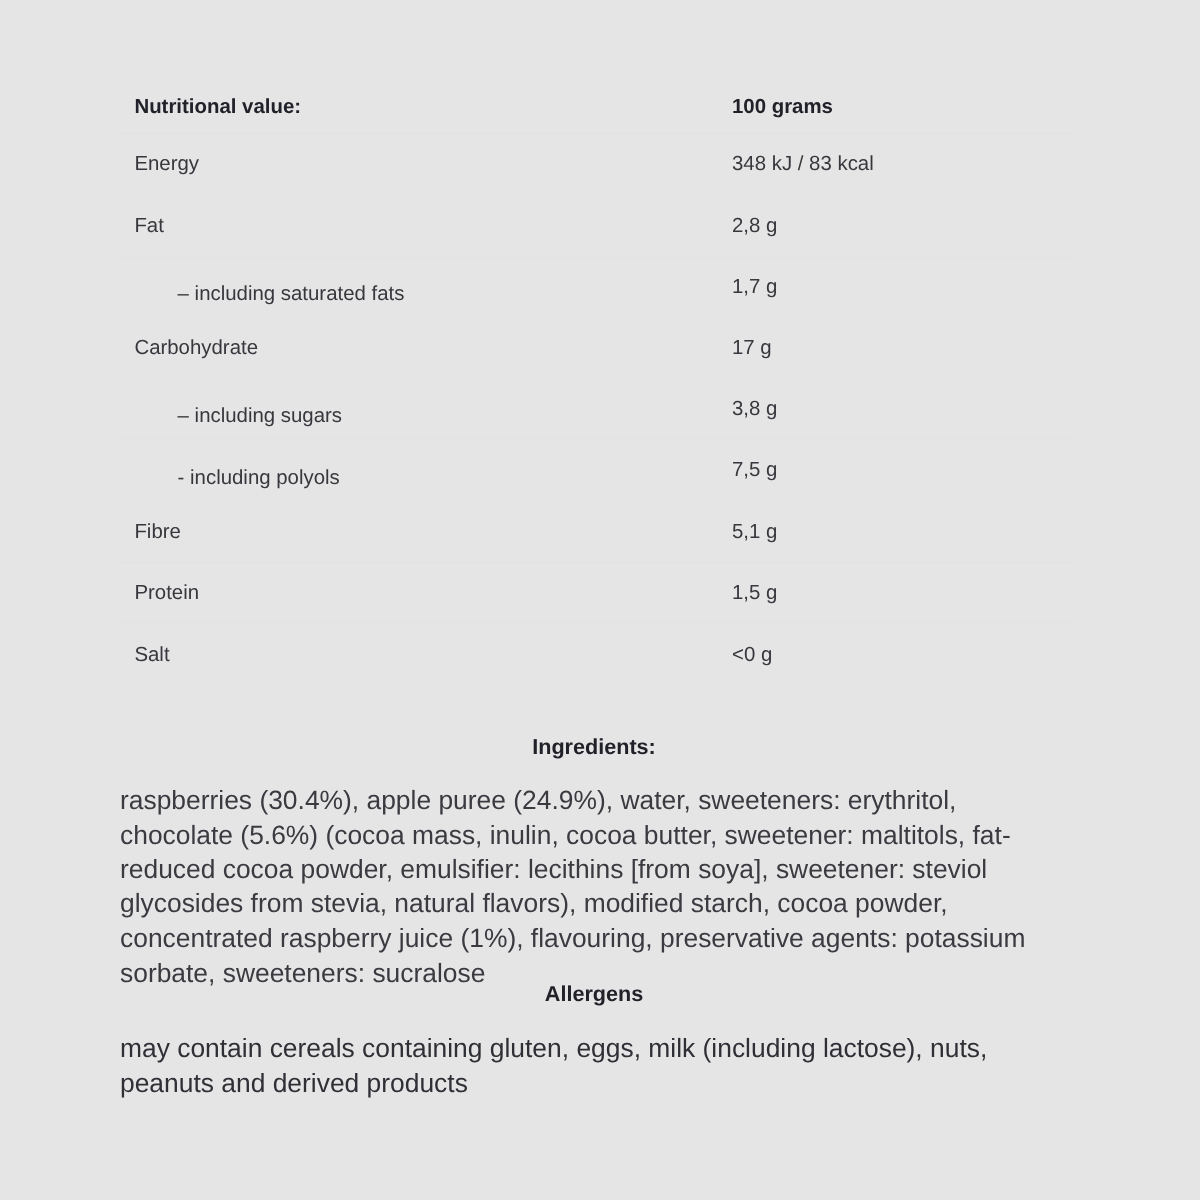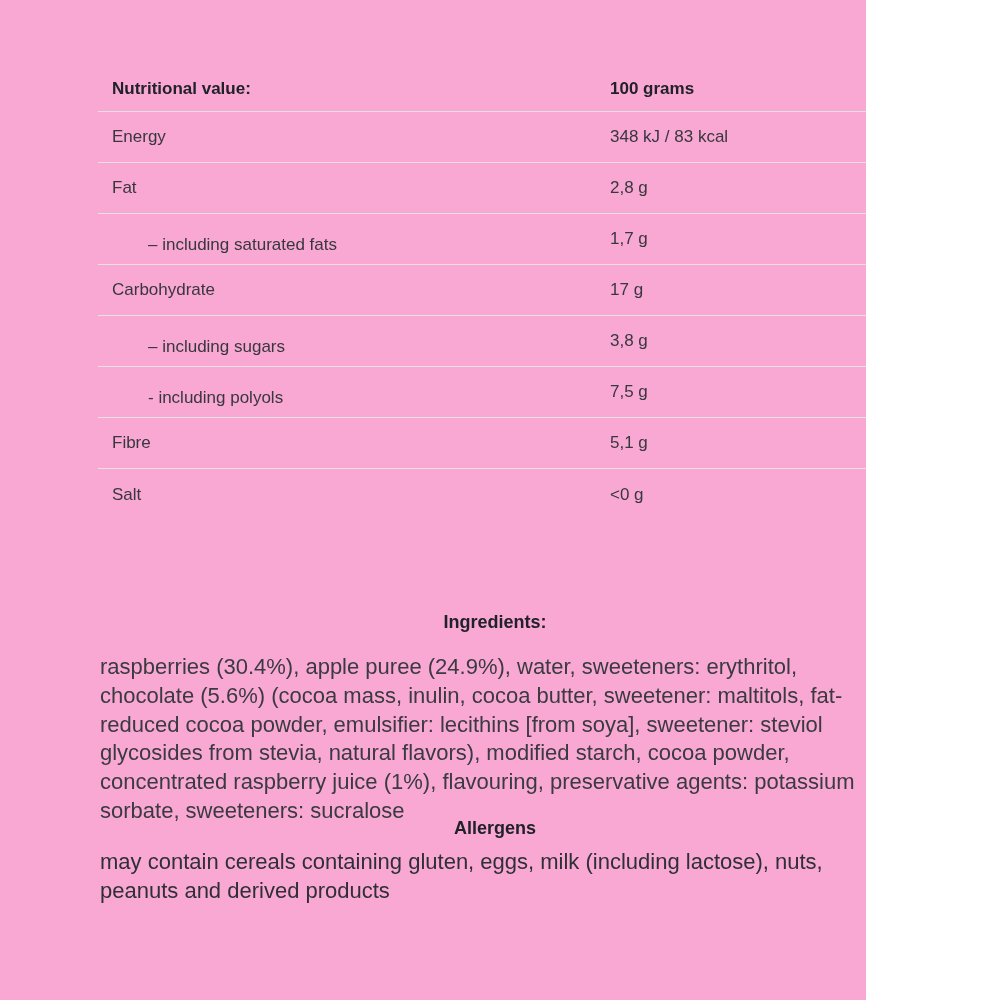--- a/index.html
+++ b/index.html
@@ -3,21 +3,21 @@
 <meta charset="utf-8">
 <style>
   * { box-sizing: border-box; }
   html, body {
     margin: 0; padding: 0;
     width: 1000px; height: 1000px;
     background: #ffffff;
     font-family: "Liberation Sans", "DejaVu Sans", sans-serif;
     -webkit-font-smoothing: antialiased;
   }
-  .page { position: relative; width: 866px; height: 1000px; background:#f9a8d4; overflow: hidden; }
+  .page { position: relative; width: 1000px; height: 1000px; background:#e5e5e5; overflow: hidden; }
 
   
   .nv-table { position: absolute; left: 98px; top: 66px; width: 797px; }
   .nv-row {
     display: flex; align-items: center;
     height: 51px;
     border-bottom: 1px solid #e3e3e3;
     font-size: 17px;
     color: #37373d;
   }
@@ -37,21 +37,21 @@
     font-weight: bold;
     color: #212129;
     text-align: center;
   }
   .section-text {
     margin: 0;
     font-size: 22px;
     line-height: 28.8px;
     color: #3a3a40;
   }
-  #allergens-section .section-heading { margin-bottom: 8px; }
+  #allergens-section .section-heading { margin-bottom: 20px; }
   .italic-text { line-height: 29px; color: #2f2f36; }
 </style>
 </head>
 <body>
 
 <div class="page">
 
   <div class="nv-table">
     <div class="nv-row header">
       <div class="nv-label">Nutritional value:</div>
@@ -86,20 +86,24 @@
     <div class="nv-row sub">
       <div class="nv-label">- including polyols</div>
       <div class="nv-value">7,5 g</div>
     </div>
 
     <div class="nv-row">
       <div class="nv-label">Fibre</div>
       <div class="nv-value">5,1 g</div>
     </div>
 
+    <div class="nv-row">
+      <div class="nv-label">Protein</div>
+      <div class="nv-value">1,5 g</div>
+    </div>
 
     <div class="nv-row">
       <div class="nv-label">Salt</div>
       <div class="nv-value">&lt;0 g</div>
     </div>
   </div>
 
   <div class="text-section" id="ingredients-section">
     <h3 class="section-heading">Ingredients:</h3>
     <p class="section-text">raspberries (30.4%), apple puree (24.9%), water, sweeteners: erythritol, chocolate (5.6%) (cocoa mass, inulin, cocoa butter, sweetener: maltitols, fat-reduced cocoa powder, emulsifier: lecithins [from soya], sweetener: steviol glycosides from stevia, natural flavors), modified starch, cocoa powder, concentrated raspberry juice (1%), flavouring, preservative agents: potassium sorbate, sweeteners: sucralose</p>

